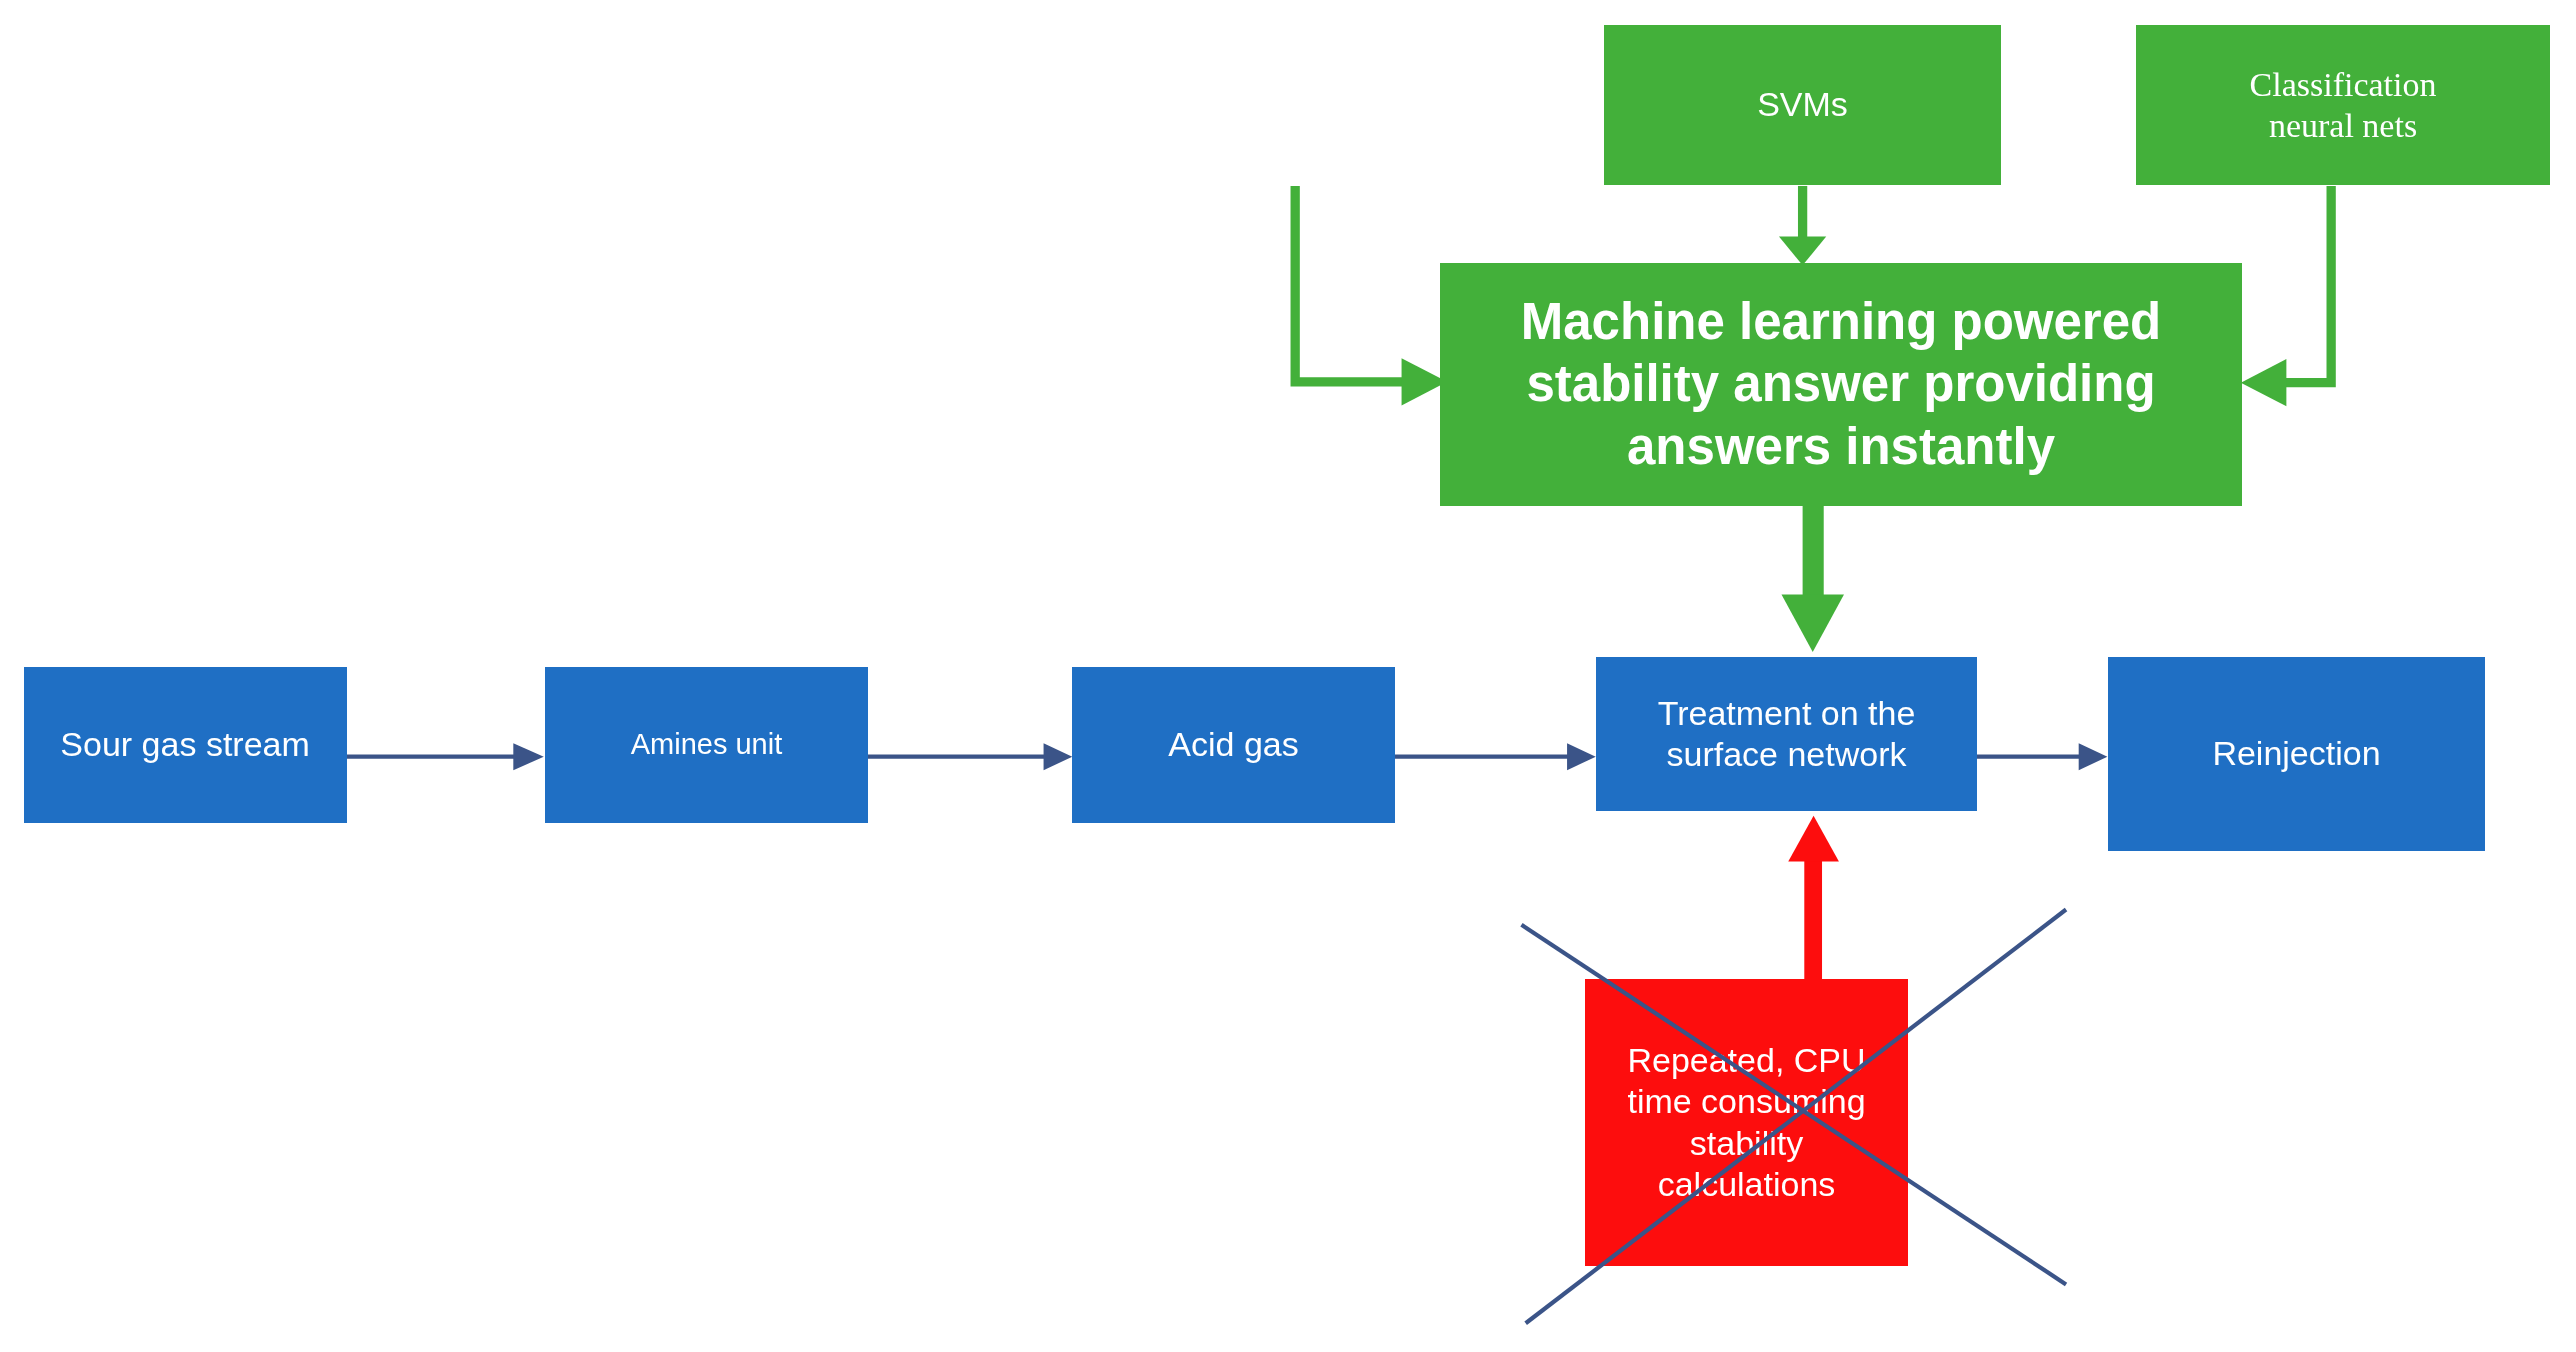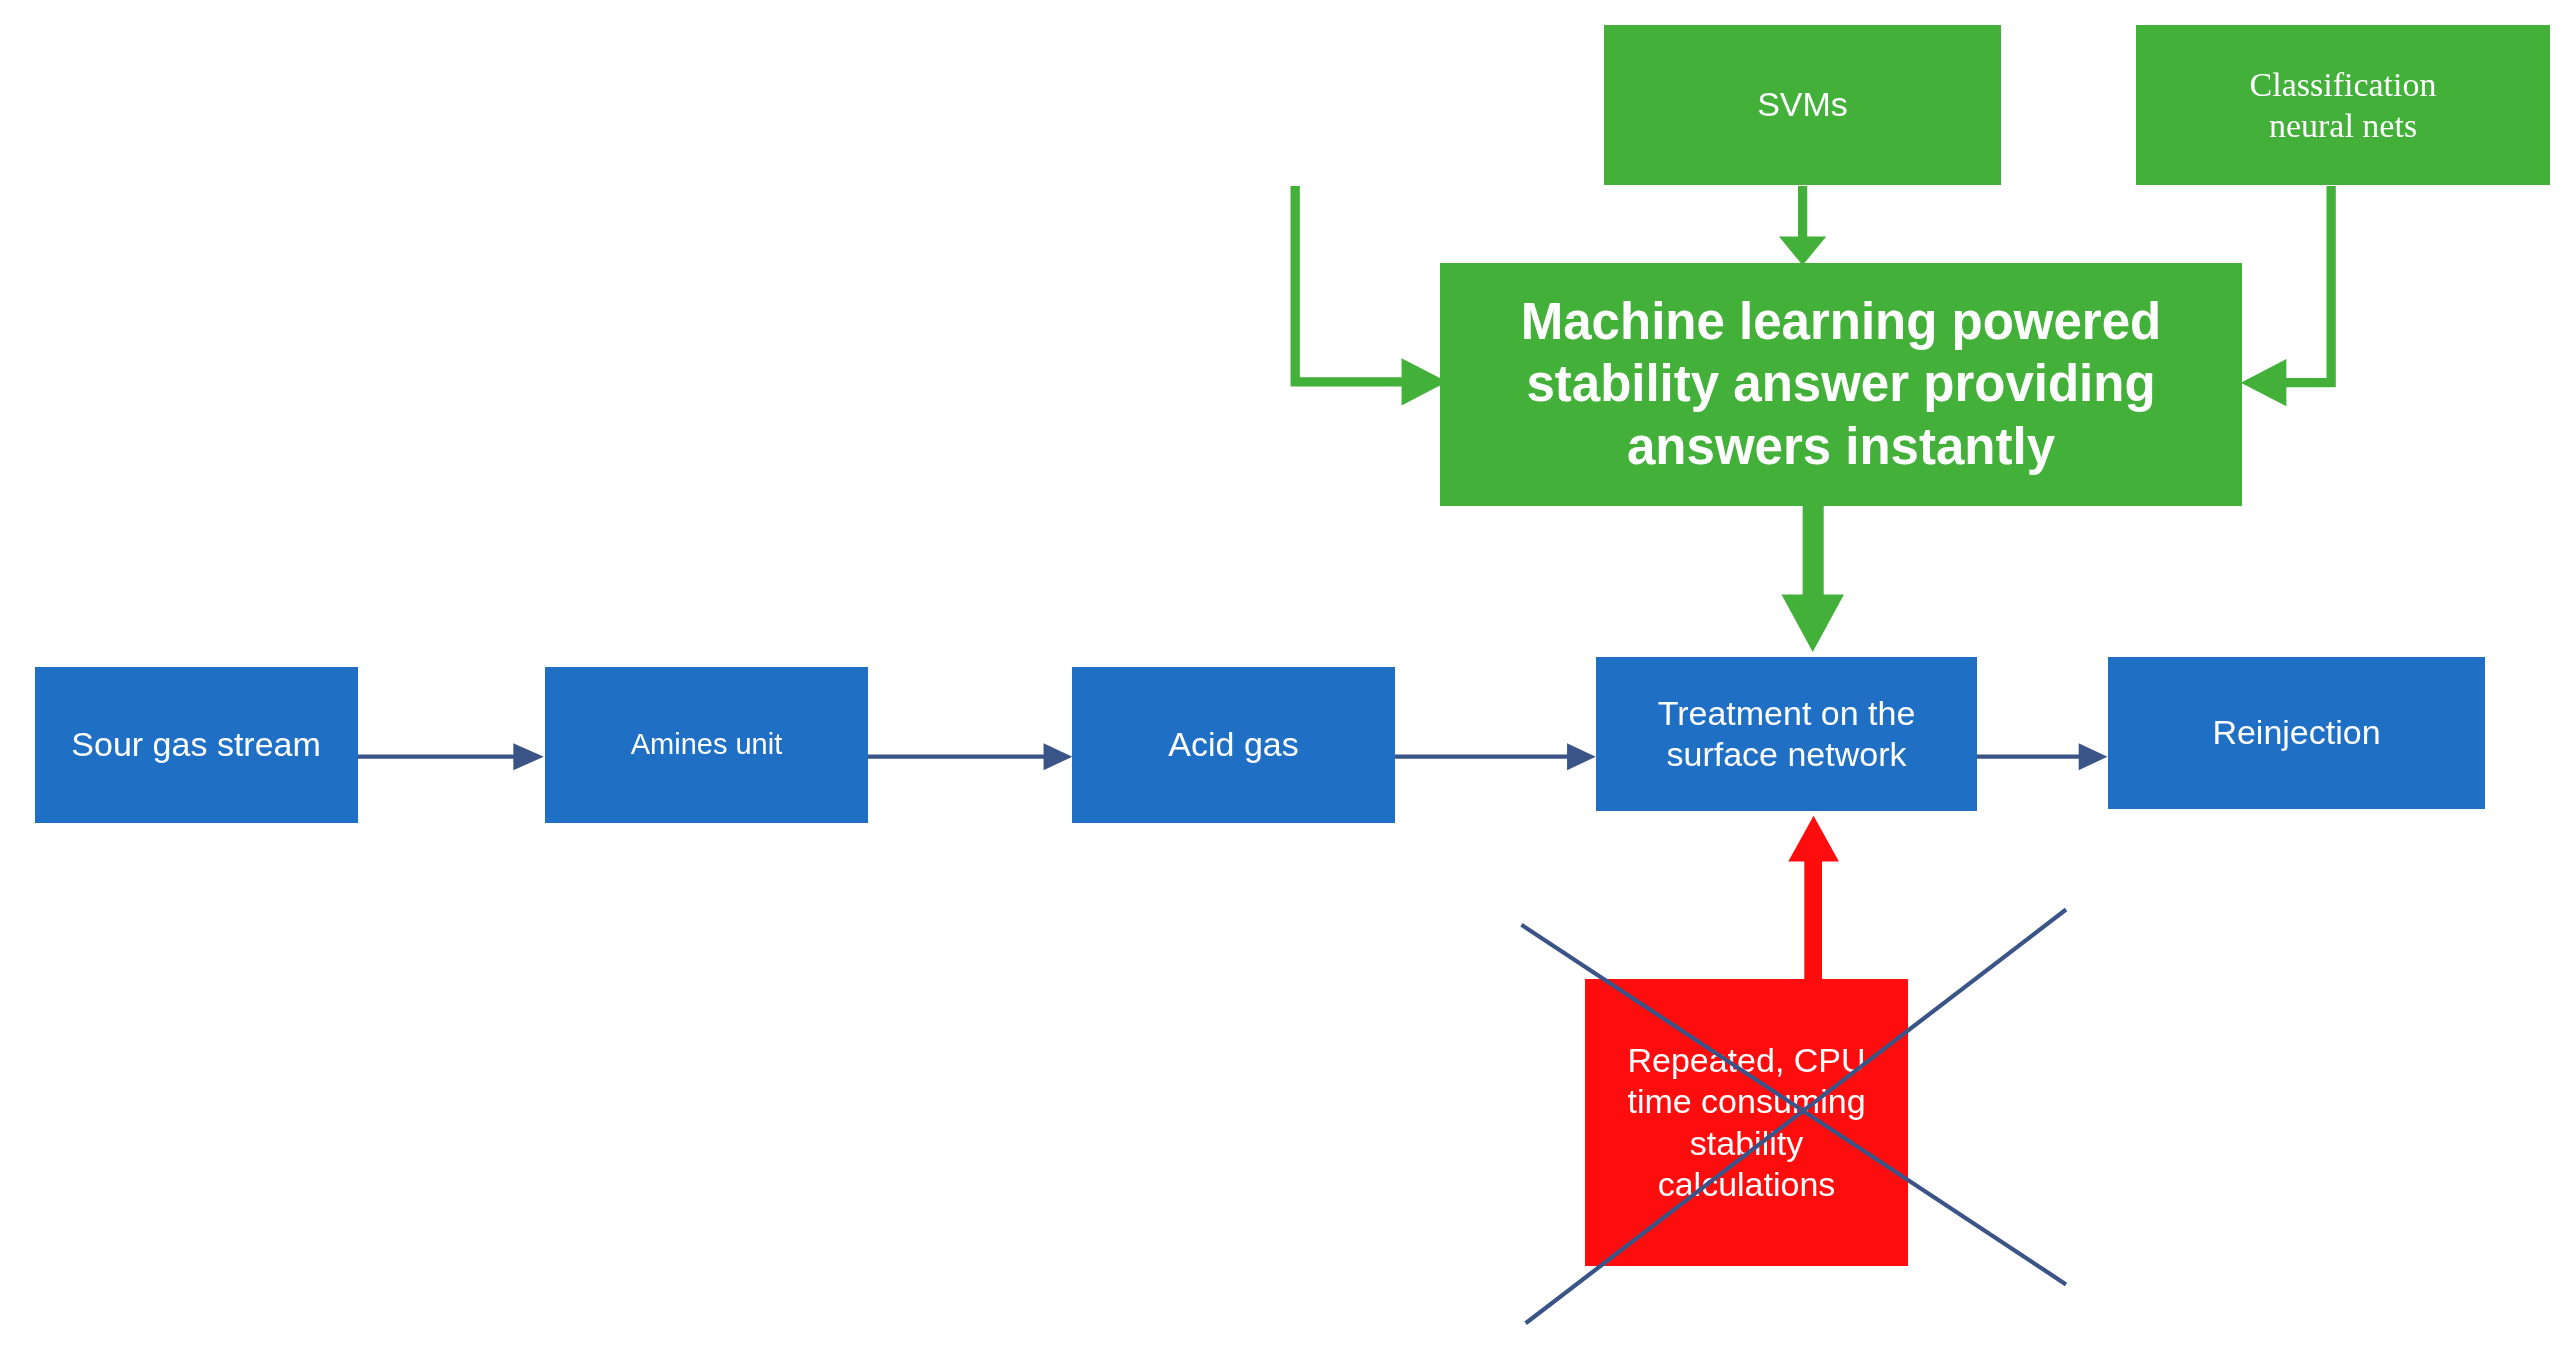--- a/index.html
+++ b/index.html
@@ -115,37 +115,37 @@
 
   <div class="node node-green" style="left:2136px; top:25px; width:414px; height:160px; font-size:34px; white-space:pre-line;font-family:Liberation Serif, serif;">
     <span>Classification
 neural nets</span>
   </div>
 
   <div class="node node-green-main" style="left:1440px; top:263px; width:802px; height:243px; font-size:51px; padding:0 30px;">
     <span>Machine learning powered stability answer providing answers instantly</span>
   </div>
 
-  <div class="node node-blue" style="left:23.6px; top:667px; width:323px; height:156px; font-size:34px;margin-left:11px;">
+  <div class="node node-blue" style="left:23.6px; top:667px; width:323px; height:156px; font-size:34px;">
     <span>Sour gas stream</span>
   </div>
 
   <div class="node node-blue" style="left:545px; top:667px; width:323px; height:156px; font-size:29px;">
     <span>Amines unit</span>
   </div>
 
   <div class="node node-blue" style="left:1072px; top:667px; width:323px; height:156px; font-size:34px;">
     <span>Acid gas</span>
   </div>
 
   <div class="node node-blue" style="left:1596px; top:657px; width:381px; height:154px; font-size:34px; padding:0 11.8px;">
     <span>Treatment on the surface network</span>
   </div>
 
-  <div class="node node-blue" style="left:2108px; top:657px; width:377px; height:152px; font-size:34px;">
+  <div class="node node-blue" style="left:2108px; top:657px; width:377px; height:194px; font-size:34px;">
     <span>Reinjection</span>
   </div>
 
   <div class="node node-red" style="left:1585px; top:979px; width:323px; height:287px; font-size:34px; padding:0 22px;">
     <span>Repeated, CPU time consuming stability calculations</span>
   </div>
 
   <svg class="svg-layer over" viewBox="0 0 3051 1602">
     <g>
       <line x1="1802" y1="1095" x2="2447" y2="1521" stroke="#3b5488" stroke-width="5"></line>

